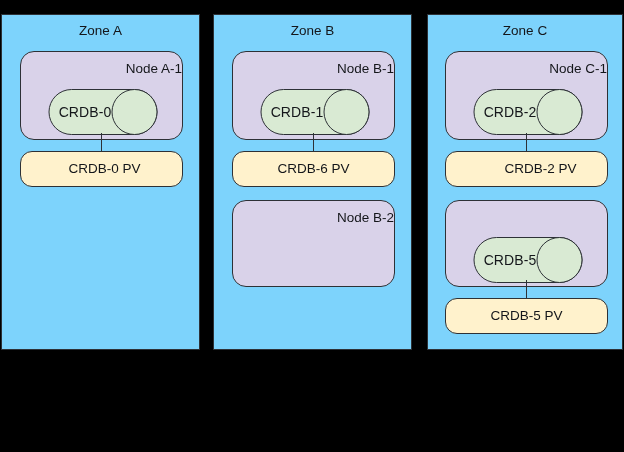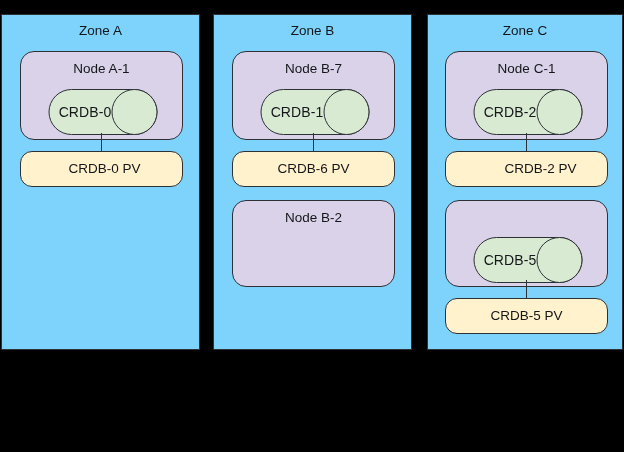--- a/index.html
+++ b/index.html
@@ -48,21 +48,21 @@
     box-sizing: border-box;
     background: #d9d2e9;
     border: 1px solid #2d3136;
     border-radius: 14px;
   }
   .node-title {
     position: absolute;
     top: 9px;
     left: 0;
     right: 0;
-    text-align: center;
+    text-align: right;
     font-size: 13.5px;
     color: #14161a;
     line-height: 16px;
     white-space: nowrap;
   }
 
   
   .cyl {
     position: absolute;
     width: 110px;
@@ -133,21 +133,21 @@
 
     <div class="pv" style="left:18px; top:136px; width:163px; height:36px;padding-left:6px;">
       <span class="pv-label">CRDB-0 PV</span>
     </div>
   </div>
 
   <div class="zone" style="left:213px; width:199px;">
     <div class="zone-title">Zone B</div>
 
     <div class="node" style="left:18px; top:36px; width:163px; height:89px;">
-      <div class="node-title">Node B-7</div>
+      <div class="node-title">Node B-1</div>
       <div class="cyl" style="left:27px; top:37px;">
         <svg width="110" height="46" viewBox="0 0 110 46" xmlns="http://www.w3.org/2000/svg">
           <path d="M 23.5 0.5 L 86.5 0.5 A 22.5 22.5 0 0 1 86.5 45.5 L 23.5 45.5 A 22.5 22.5 0 0 1 23.5 0.5 Z" fill="#d9ead3" stroke="#2d3136" stroke-width="1"></path>
           <ellipse cx="86.5" cy="23" rx="22.5" ry="22.5" fill="#d9ead3" stroke="#2d3136" stroke-width="1"></ellipse>
         </svg>
         <div class="cyl-label">CRDB-1</div>
       </div>
     </div>
 
     <div class="connector" style="left:99px; top:118px; height:19px;"></div>

